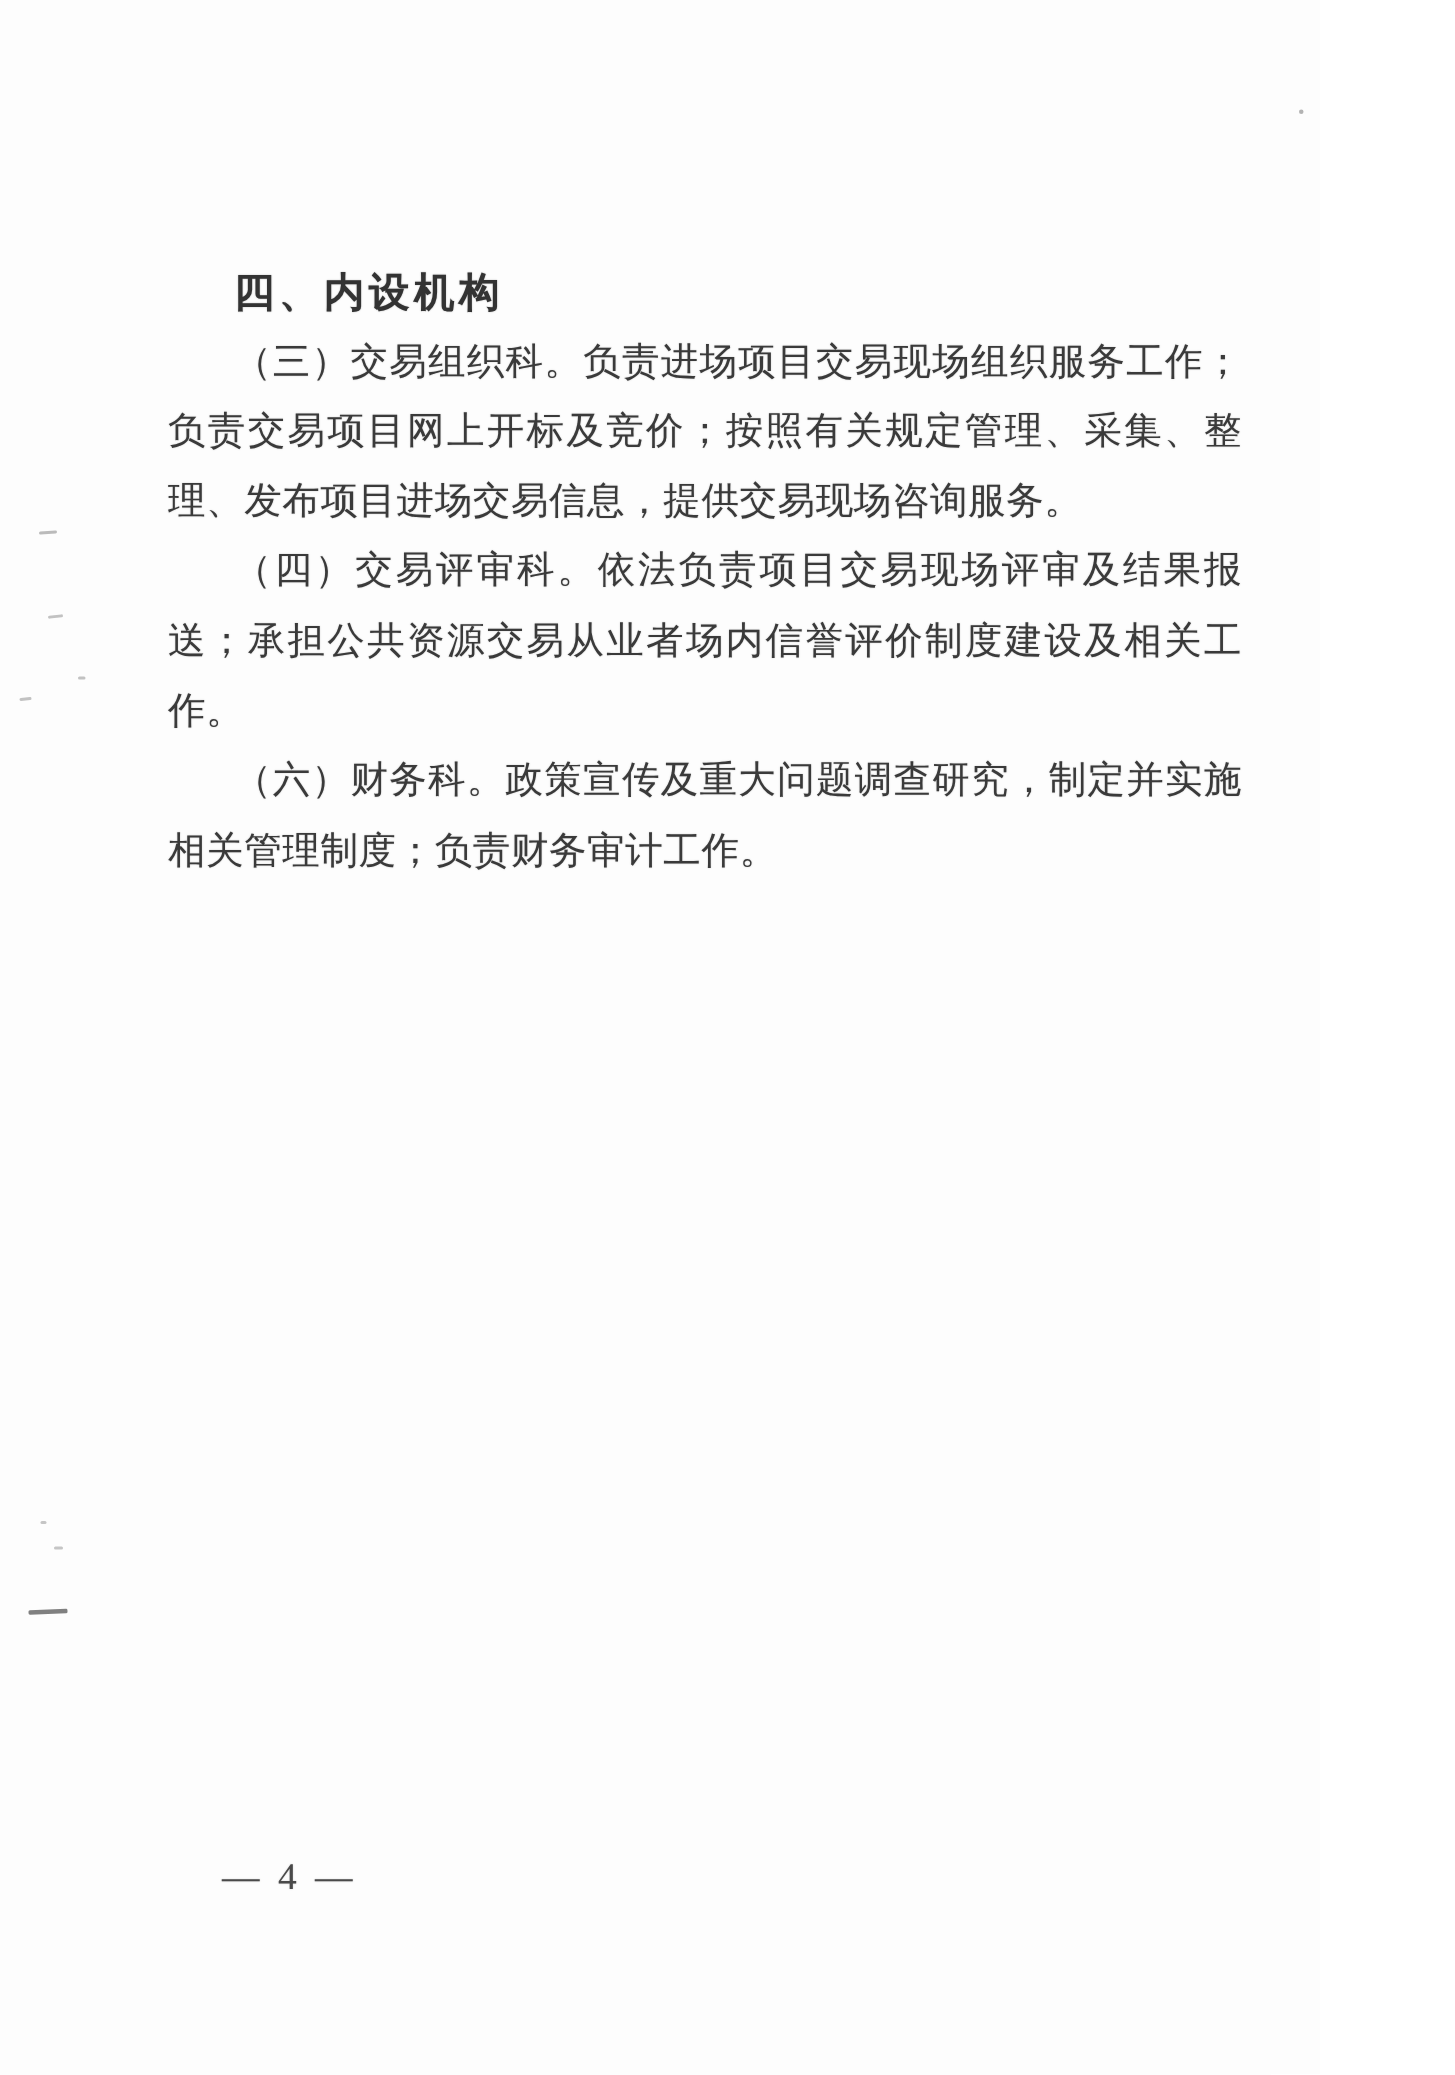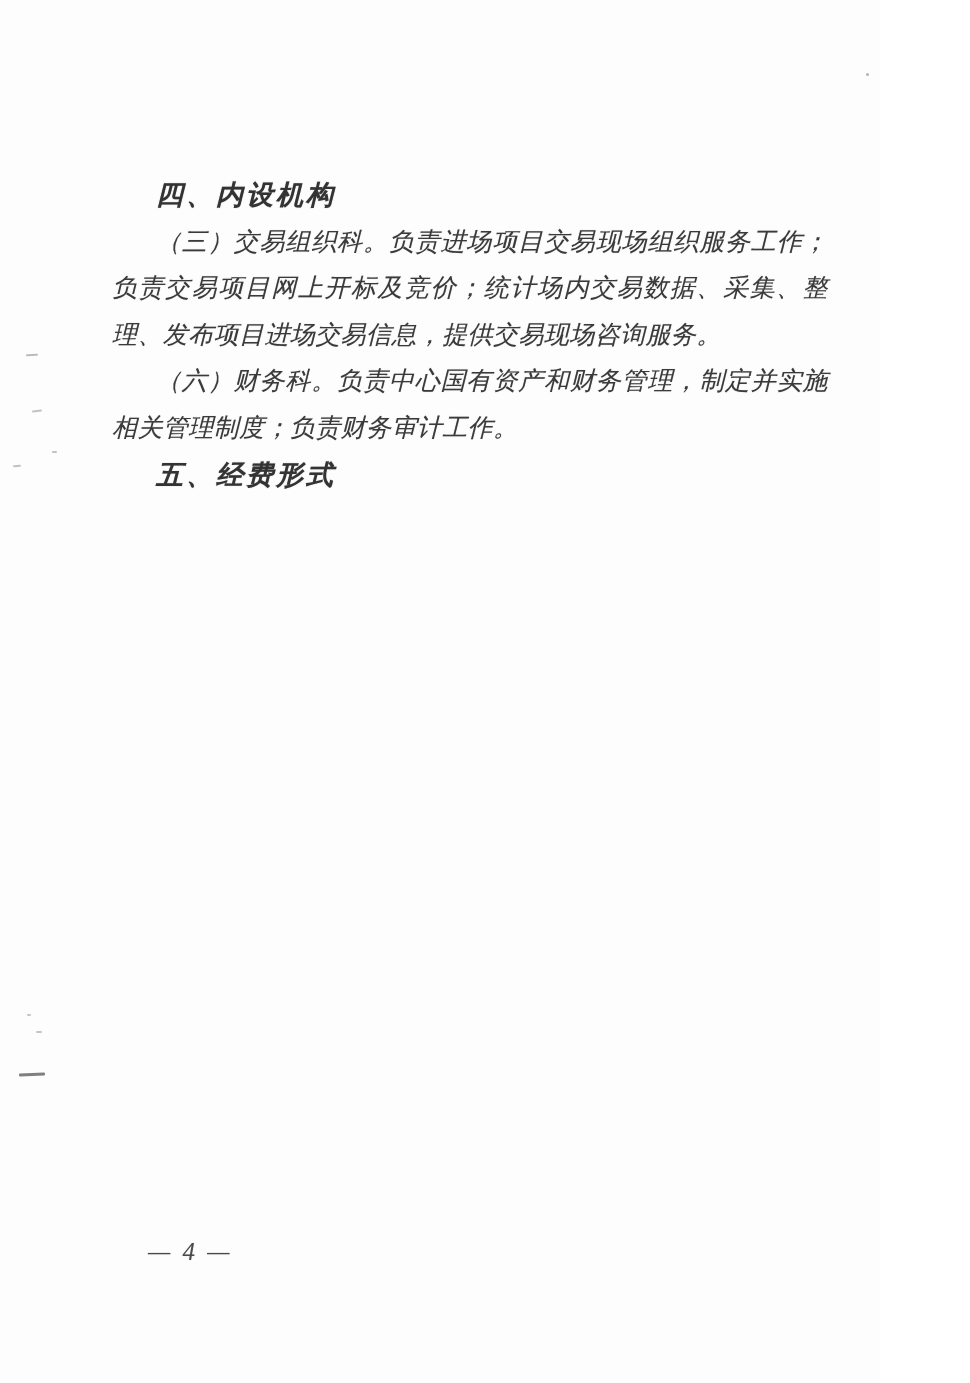--- a/index.html
+++ b/index.html
@@ -7,21 +7,20 @@
     width: 970px; height: 1383px;
     background: #ffffff;
     font-family: "Liberation Serif", serif;
   }
   .page {
     position: relative;
     width: 880px; height: 1383px;
     background: var(--paper, #fdfdfd);
     overflow: hidden;
     color: var(--ink, #3a3a3a);
-    font-style: italic;
   }
   .text-block {
     position: absolute;
     left: 112px; top: 172px;
     width: 716px;
     font-size: 25px;
     line-height: 46.6px;
     letter-spacing: 0.4px;
     text-align: justify;
     text-shadow: 0 0 1px rgba(80,80,80,0.38);
@@ -75,26 +74,26 @@
   <span class="artifact a6"></span>
   <span class="artifact a7"></span>
   <span class="artifact a8"></span>
 
   <div class="text-block">
     <p class="heading">四、内设机构</p>
 
 
 
 
-    <p>（三）交易组织科。负责进场项目交易现场组织服务工作；负责交易项目网上开标及竞价；统计场内交易数据、采集、整理、发布项目进场交易信息，提供交易现场咨询服务。</p>
+    <p>（三）交易组织科。负责进场项目交易现场组织服务工作；负责交易项目网上开标及竞价；按照有关规定管理、采集、整理、发布项目进场交易信息，提供交易现场咨询服务。</p>
+
+    <p>（四）交易评审科。依法负责项目交易现场评审及结果报送；承担公共资源交易从业者场内信誉评价制度建设及相关工作。</p>
 
 
+    <p>（六）财务科。政策宣传及重大问题调查研究，制定并实施相关管理制度；负责财务审计工作。</p>
 
-    <p>（六）财务科。负责中心国有资产和财务管理，制定并实施相关管理制度；负责财务审计工作。</p>
-
-    <p class="heading">五、经费形式</p>
   </div>
 
   <div class="page-footer">
     <span>— 4 —</span>
   </div>
 
 </div>
 
 </body></html>

